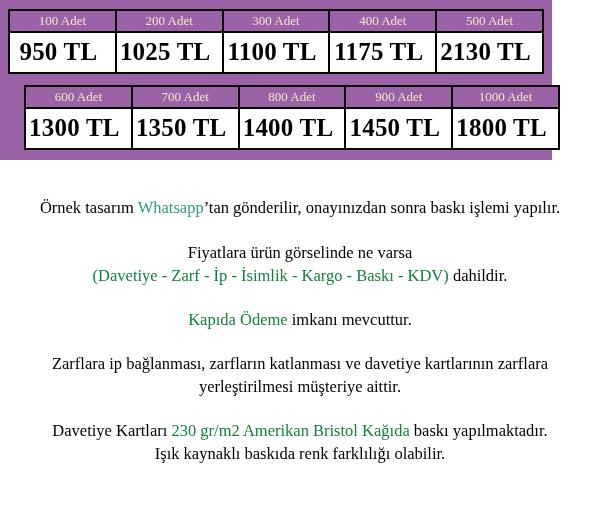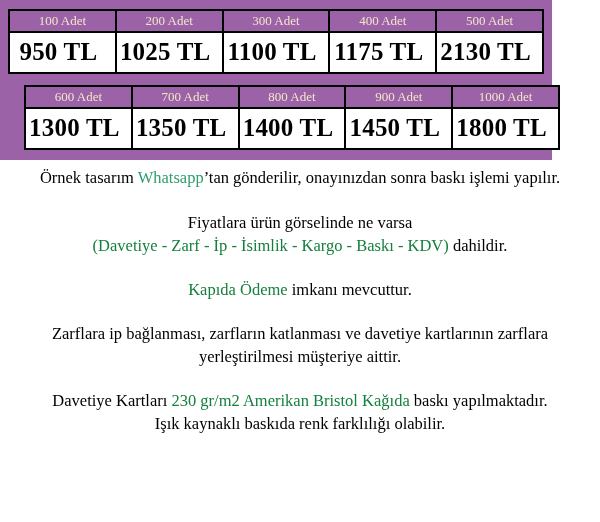--- a/index.html
+++ b/index.html
@@ -61,21 +61,21 @@
     font-weight: bold;
     line-height: 34px;
     padding: 2px 8px 3px 0;
     color: #000000;
     letter-spacing: 0.2px;
     border-radius: 9px;
   }
 
   
   .notes {
-    padding: 6px 14px 0 14px;
+    padding: 36px 14px 0 14px;
     box-sizing: border-box;
   }
   .note {
     text-align: center;
     font-size: 16.5px;
     line-height: 23px;
     margin: 0 0 21px 0;
     color: #000000;
   }
   .note.first {

